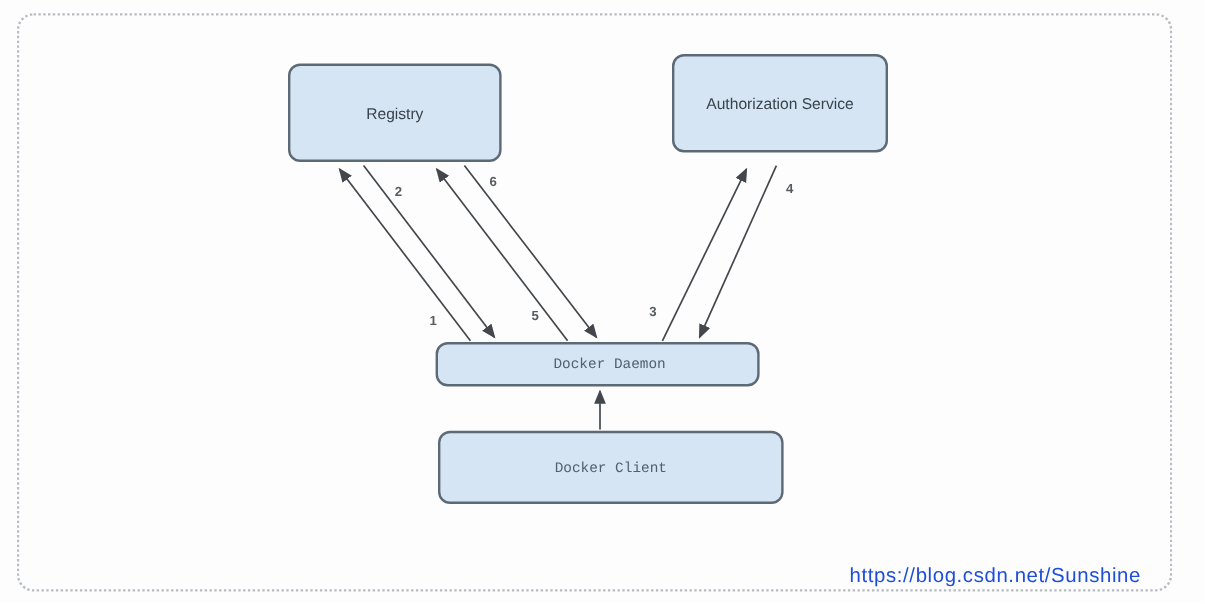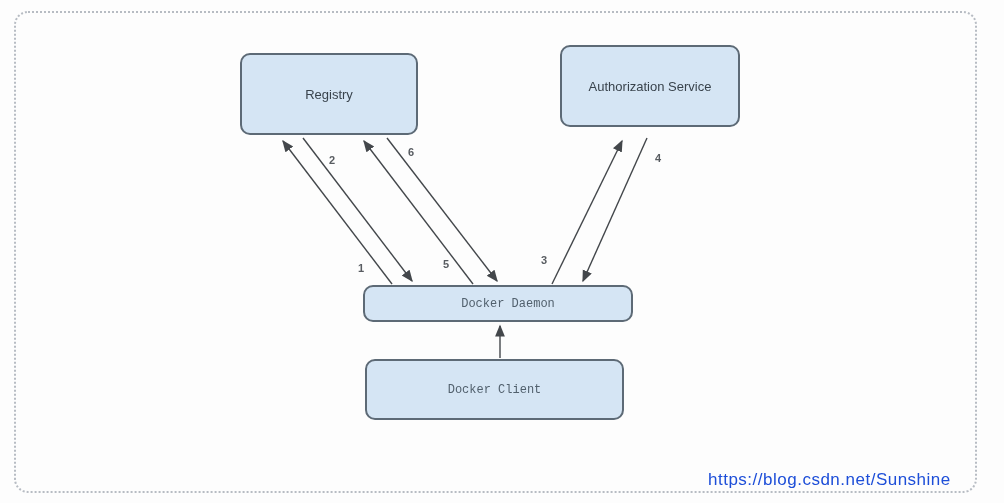--- a/index.html
+++ b/index.html
@@ -48,21 +48,21 @@
   }
   .node.mono {
     font-family: "Liberation Mono", monospace;
     font-size: 12px;
     color: #51606d;
   }
   .node-registry { left: 240px; top: 53px; width: 178px; height: 82px; }
   .node-auth     { left: 560px; top: 45px; width: 180px; height: 82px; }
   .node-daemon   { left: 363px; top: 285px; width: 270px; height: 37px; padding-left: 20px; }
   .node-client   {
-    left: 365px; top: 359px; width: 259px; height: 61px;
+    left: 365px; top: 359px; width: 288px; height: 61px;
     flex-direction: column;
     justify-content: center;
     gap: 13px;
   }
   .step-label {
     position: absolute;
     font-family: "Liberation Sans", sans-serif;
     font-size: 11px;
     font-weight: 600;
     color: #585c61;

